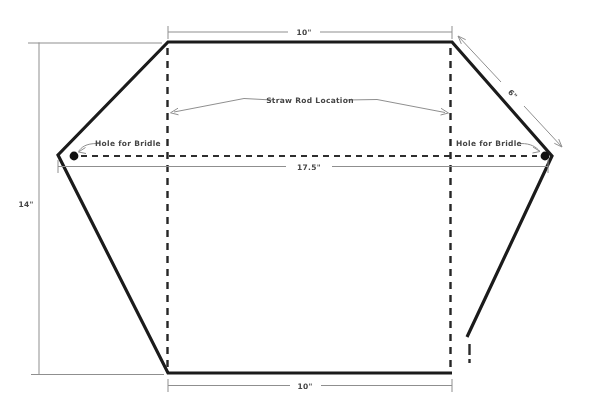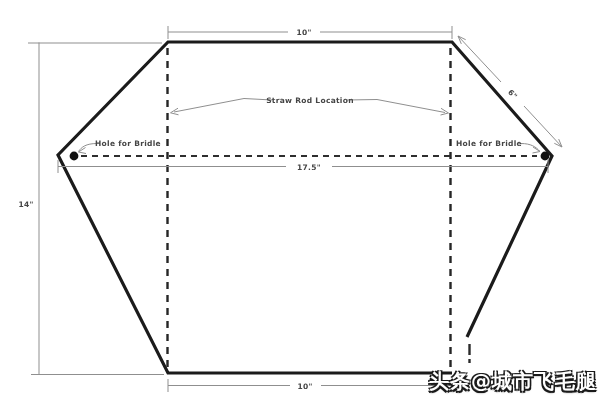--- a/index.html
+++ b/index.html
@@ -112,14 +112,13 @@
       <path class="arrow" d="M533,147 L540,151.5 L532.5,153"></path>
       <text x="489" y="146" text-anchor="middle">Hole for Bridle</text>
     </g>
 
     <g>
       <line class="stray" x1="469.5" y1="344" x2="469.5" y2="355"></line>
       <line class="stray" x1="469.5" y1="359" x2="469.5" y2="363"></line>
     </g>
   </svg>
 
-  <div class="watermark">头条@城市飞毛腿</div>
 </div>
 
 </body></html>

